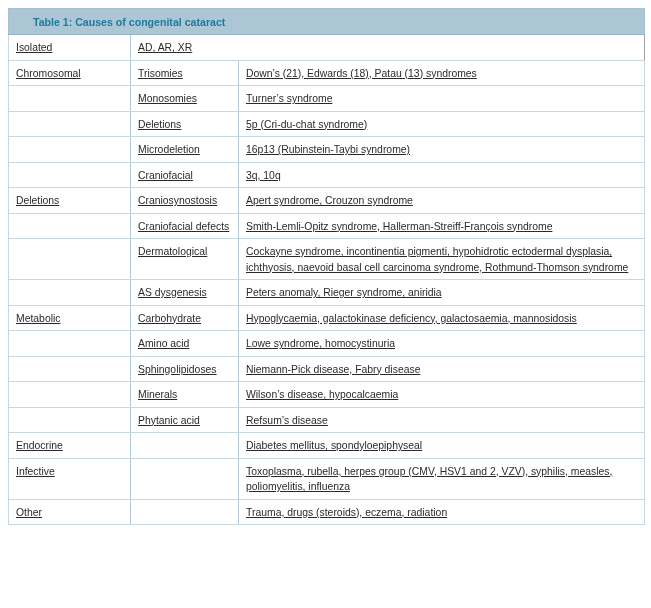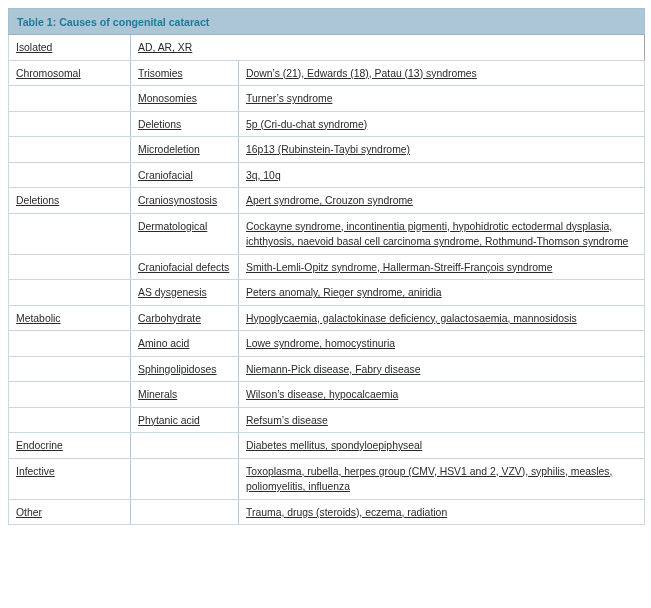--- a/index.html
+++ b/index.html
@@ -29,21 +29,21 @@
     }
     col.c1 { width: 122px; }
     col.c2 { width: 108px; }
     col.c3 { width: 406px; }
     th.caption {
       background: #adc6d6;
       color: #1e7b9a;
       font-weight: bold;
       font-size: 10.6px;
       text-align: left;
-      padding: 0 8px;
+      padding: 0 24px;
       height: 25px;
       border: 1px solid #a7c1d1;
       border-bottom: 1px solid #94b3c6;
     }
     td {
       border: 1px solid #c8d8e3;
       padding: 0 7px;
       vertical-align: top;
       line-height: 15.5px;
       padding-top: 5px;
@@ -101,27 +101,27 @@
         <td class="col2">Craniofacial</td>
         <td>3q, 10q</td>
       </tr>
       <tr class="row">
         <td class="col1">Deletions</td>
         <td class="col2">Craniosynostosis</td>
         <td>Apert syndrome, Crouzon syndrome</td>
       </tr>
       <tr class="row">
         <td class="col1"></td>
-        <td class="col2">Dermatological</td>
-        <td>Cockayne syndrome, incontinentia pigmenti, hypohidrotic ectodermal dysplasia, ichthyosis, naevoid basal cell carcinoma syndrome, Rothmund-Thomson syndrome</td>
+        <td class="col2">Craniofacial defects</td>
+        <td>Smith-Lemli-Opitz syndrome, Hallerman-Streiff-François syndrome</td>
       </tr>
       <tr class="row">
         <td class="col1"></td>
-        <td class="col2">Craniofacial defects</td>
-        <td>Smith-Lemli-Opitz syndrome, Hallerman-Streiff-François syndrome</td>
+        <td class="col2">Dermatological</td>
+        <td>Cockayne syndrome, incontinentia pigmenti, hypohidrotic ectodermal dysplasia, ichthyosis, naevoid basal cell carcinoma syndrome, Rothmund-Thomson syndrome</td>
       </tr>
       <tr class="row">
         <td class="col1"></td>
         <td class="col2">AS dysgenesis</td>
         <td>Peters anomaly, Rieger syndrome, aniridia</td>
       </tr>
       <tr class="row">
         <td class="col1">Metabolic</td>
         <td class="col2">Carbohydrate</td>
         <td>Hypoglycaemia, galactokinase deficiency, galactosaemia, mannosidosis</td>

